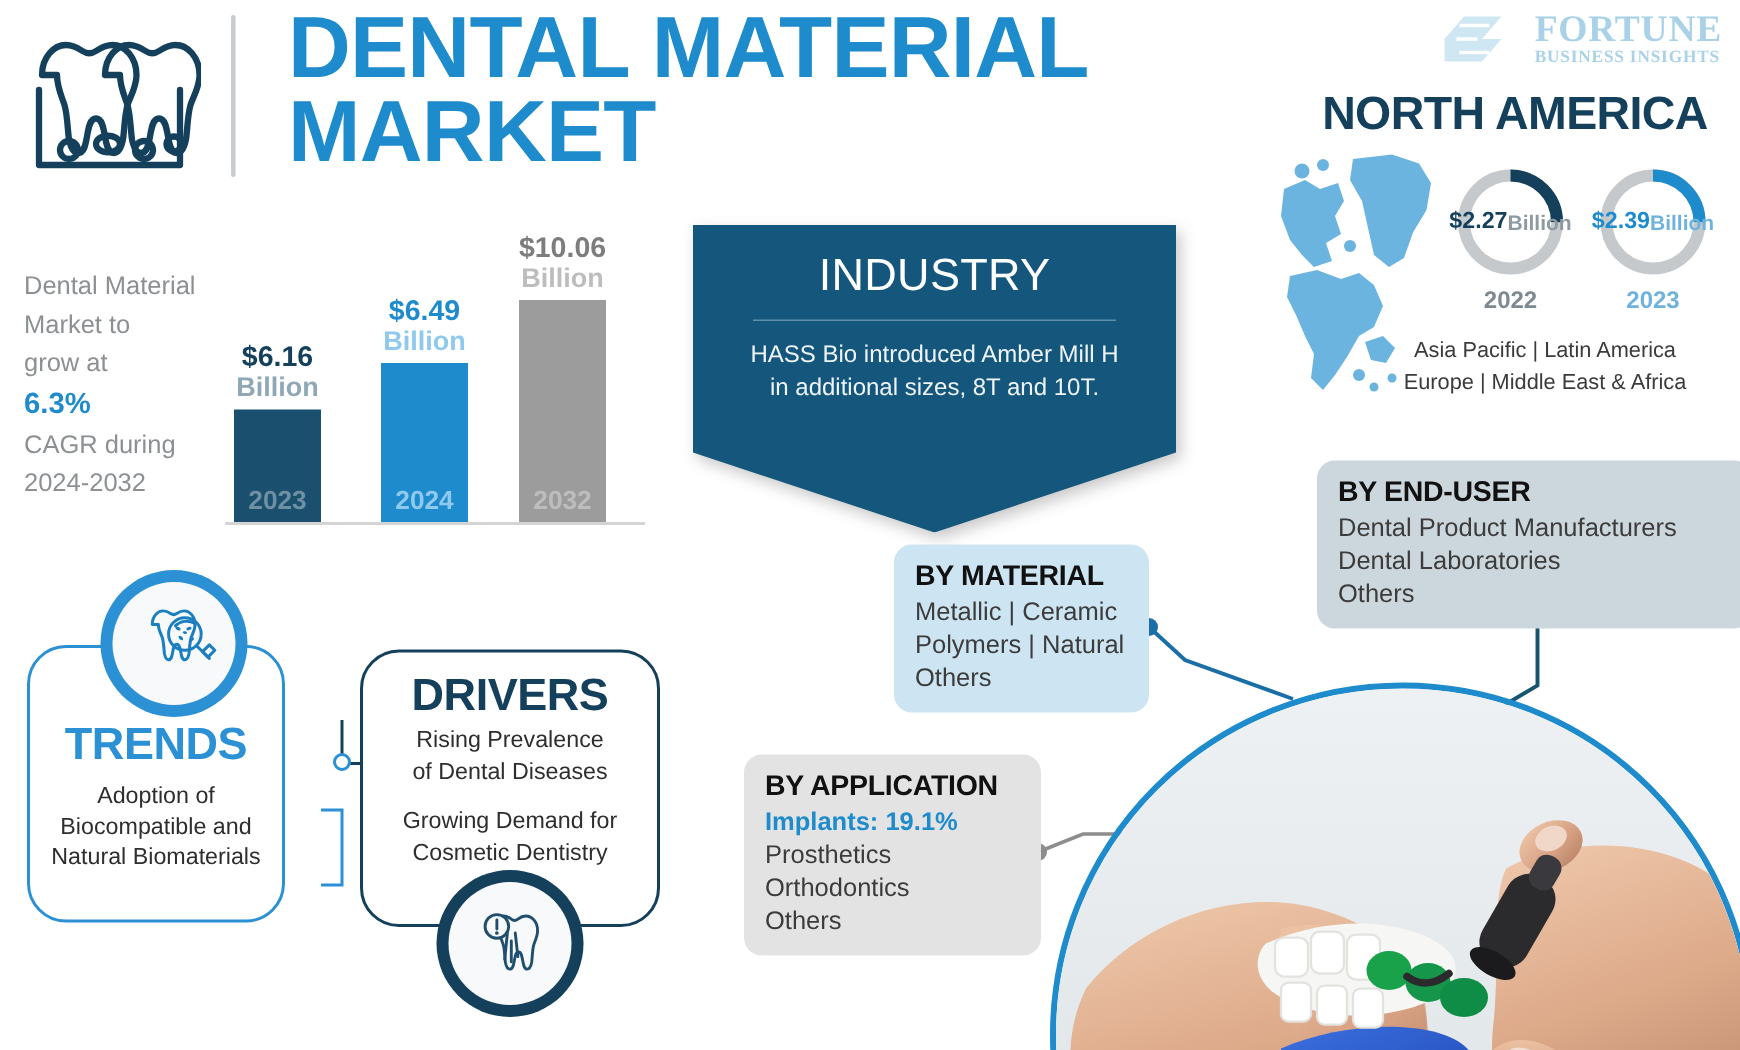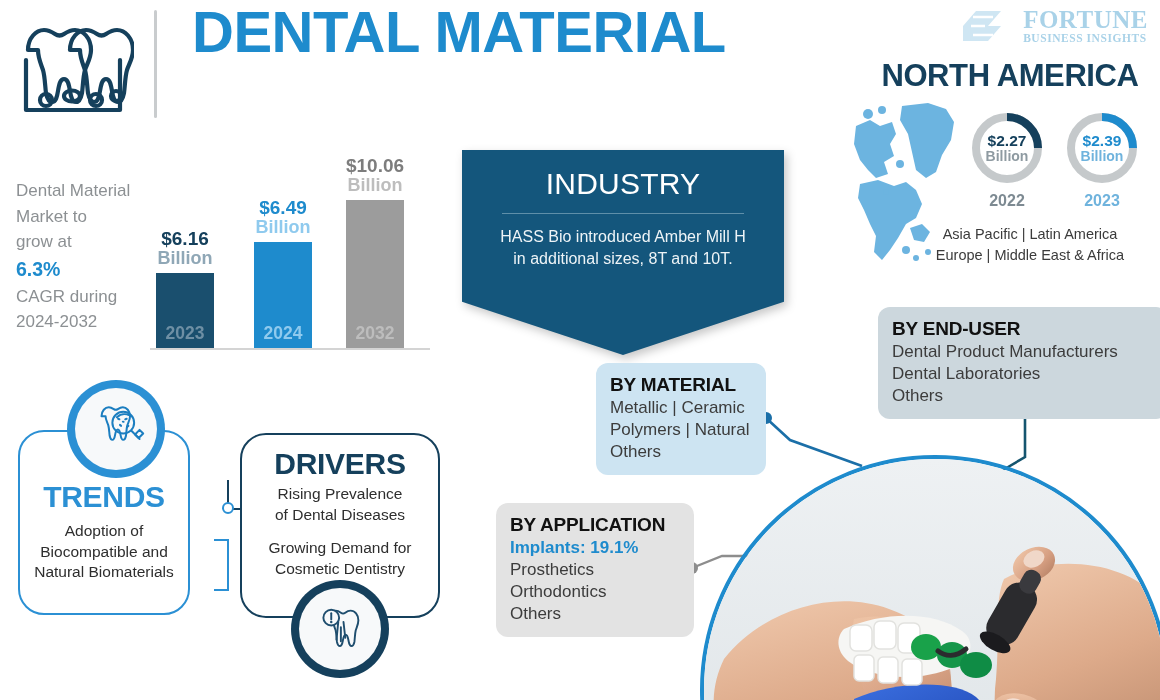--- a/index.html
+++ b/index.html
@@ -42,21 +42,21 @@
   .na-title {
     position: absolute; left: 862px; top: 58px; width: 296px;
     text-align: center; color: #15405c;
     font-size: 31px; font-weight: bold; letter-spacing: -0.4px;
   }
   .na-map { position: absolute; left: 850px; top: 100px; width: 122px; height: 168px; }
   .donut { position: absolute; width: 76px; height: 76px; }
   .donut svg { display: block; }
   .donut-label {
     position: absolute; left: 0; top: 0; width: 76px; height: 76px;
-    display: flex; flex-direction: column; align-items: center; justify-content: center;
+    display: flex; flex-direction: row; align-items: center; justify-content: center;
     line-height: 1.04;
   }
   .donut-label .v { font-size: 15.5px; font-weight: bold; }
   .donut-label .u { font-size: 14px; font-weight: bold; }
   .donut-year { position: absolute; width: 76px; text-align: center; font-size: 16px; font-weight: bold; }
   .na-regions {
     position: absolute; left: 902px; top: 224px; width: 256px;
     text-align: center; color: #3b3b3b; font-size: 14.5px; line-height: 1.45;
   }
 
@@ -145,20 +145,21 @@
         <circle cx="34" cy="84" r="6"></circle>
         <circle cx="84" cy="84" r="6"></circle>
         <circle cx="104" cy="80" r="5"></circle>
         <ellipse cx="60" cy="80" rx="8" ry="5.5"></ellipse>
       </g>
     </svg>
   </div>
   <div class="hdr-divider"></div>
   <div class="hdr-title">
     <div>DENTAL MATERIAL</div>
+    <div>MARKET</div>
   </div>
 
   <div class="logo">
     <span class="logo-mark">
       <svg viewBox="0 0 42 34" width="42" height="34">
         <polygon points="2,17 15,2 40,2 27,17 40,17 27,32 2,32" fill="#cfe6f3"></polygon>
         <path d="M12 8 H32 M10 17 H24 M12 26 H32" stroke="#ffffff" stroke-width="2.4" fill="none"></path>
       </svg>
     </span>
     <span class="logo-txt">

